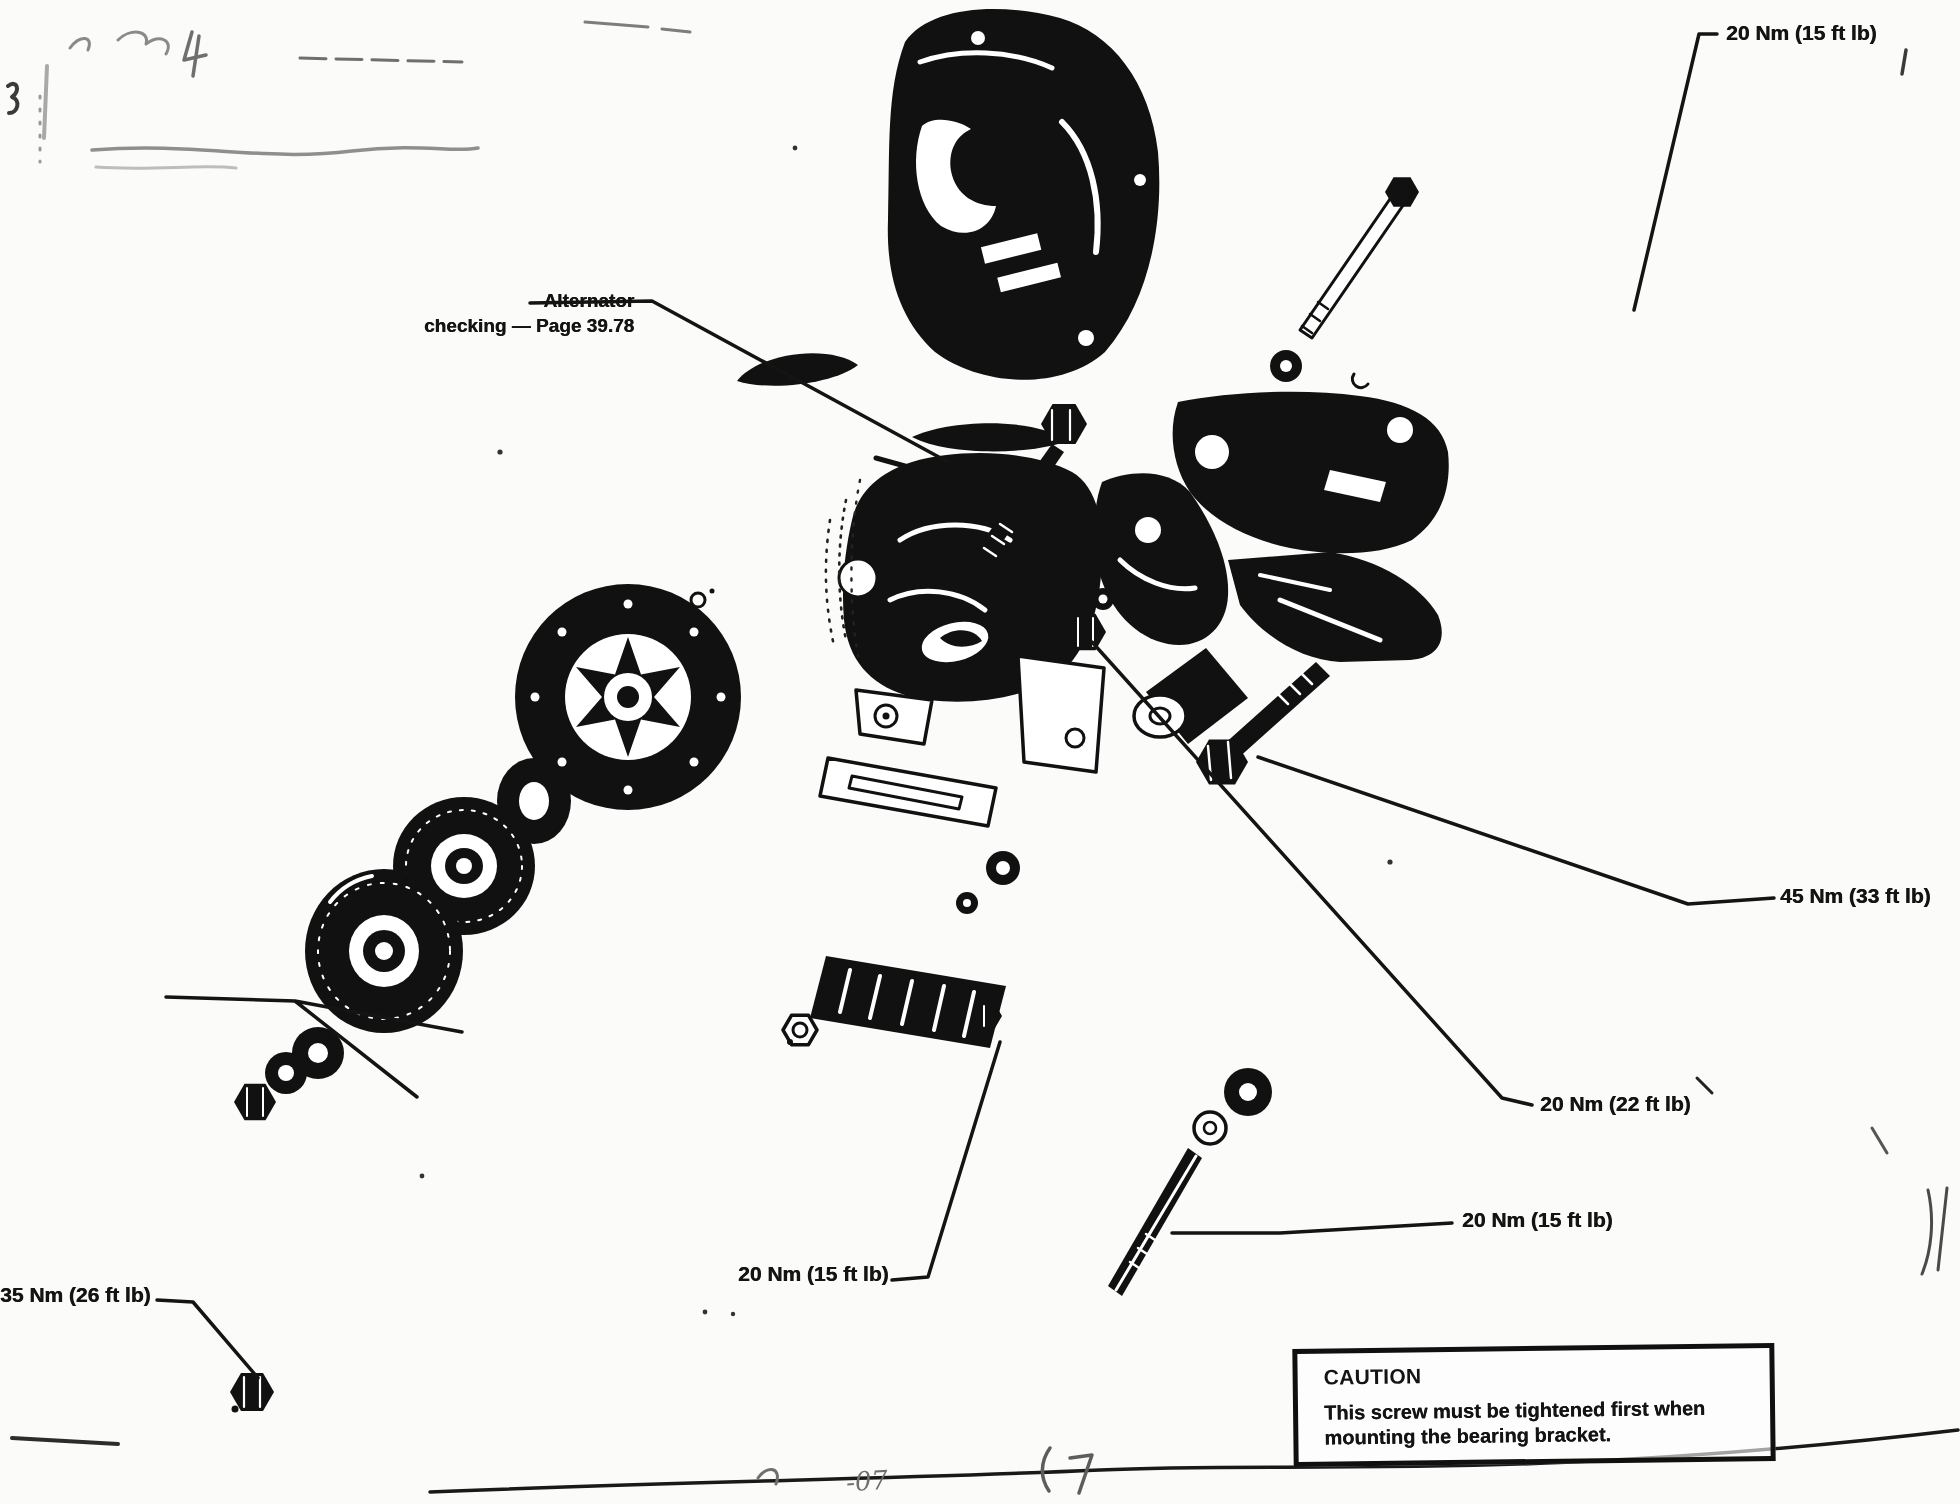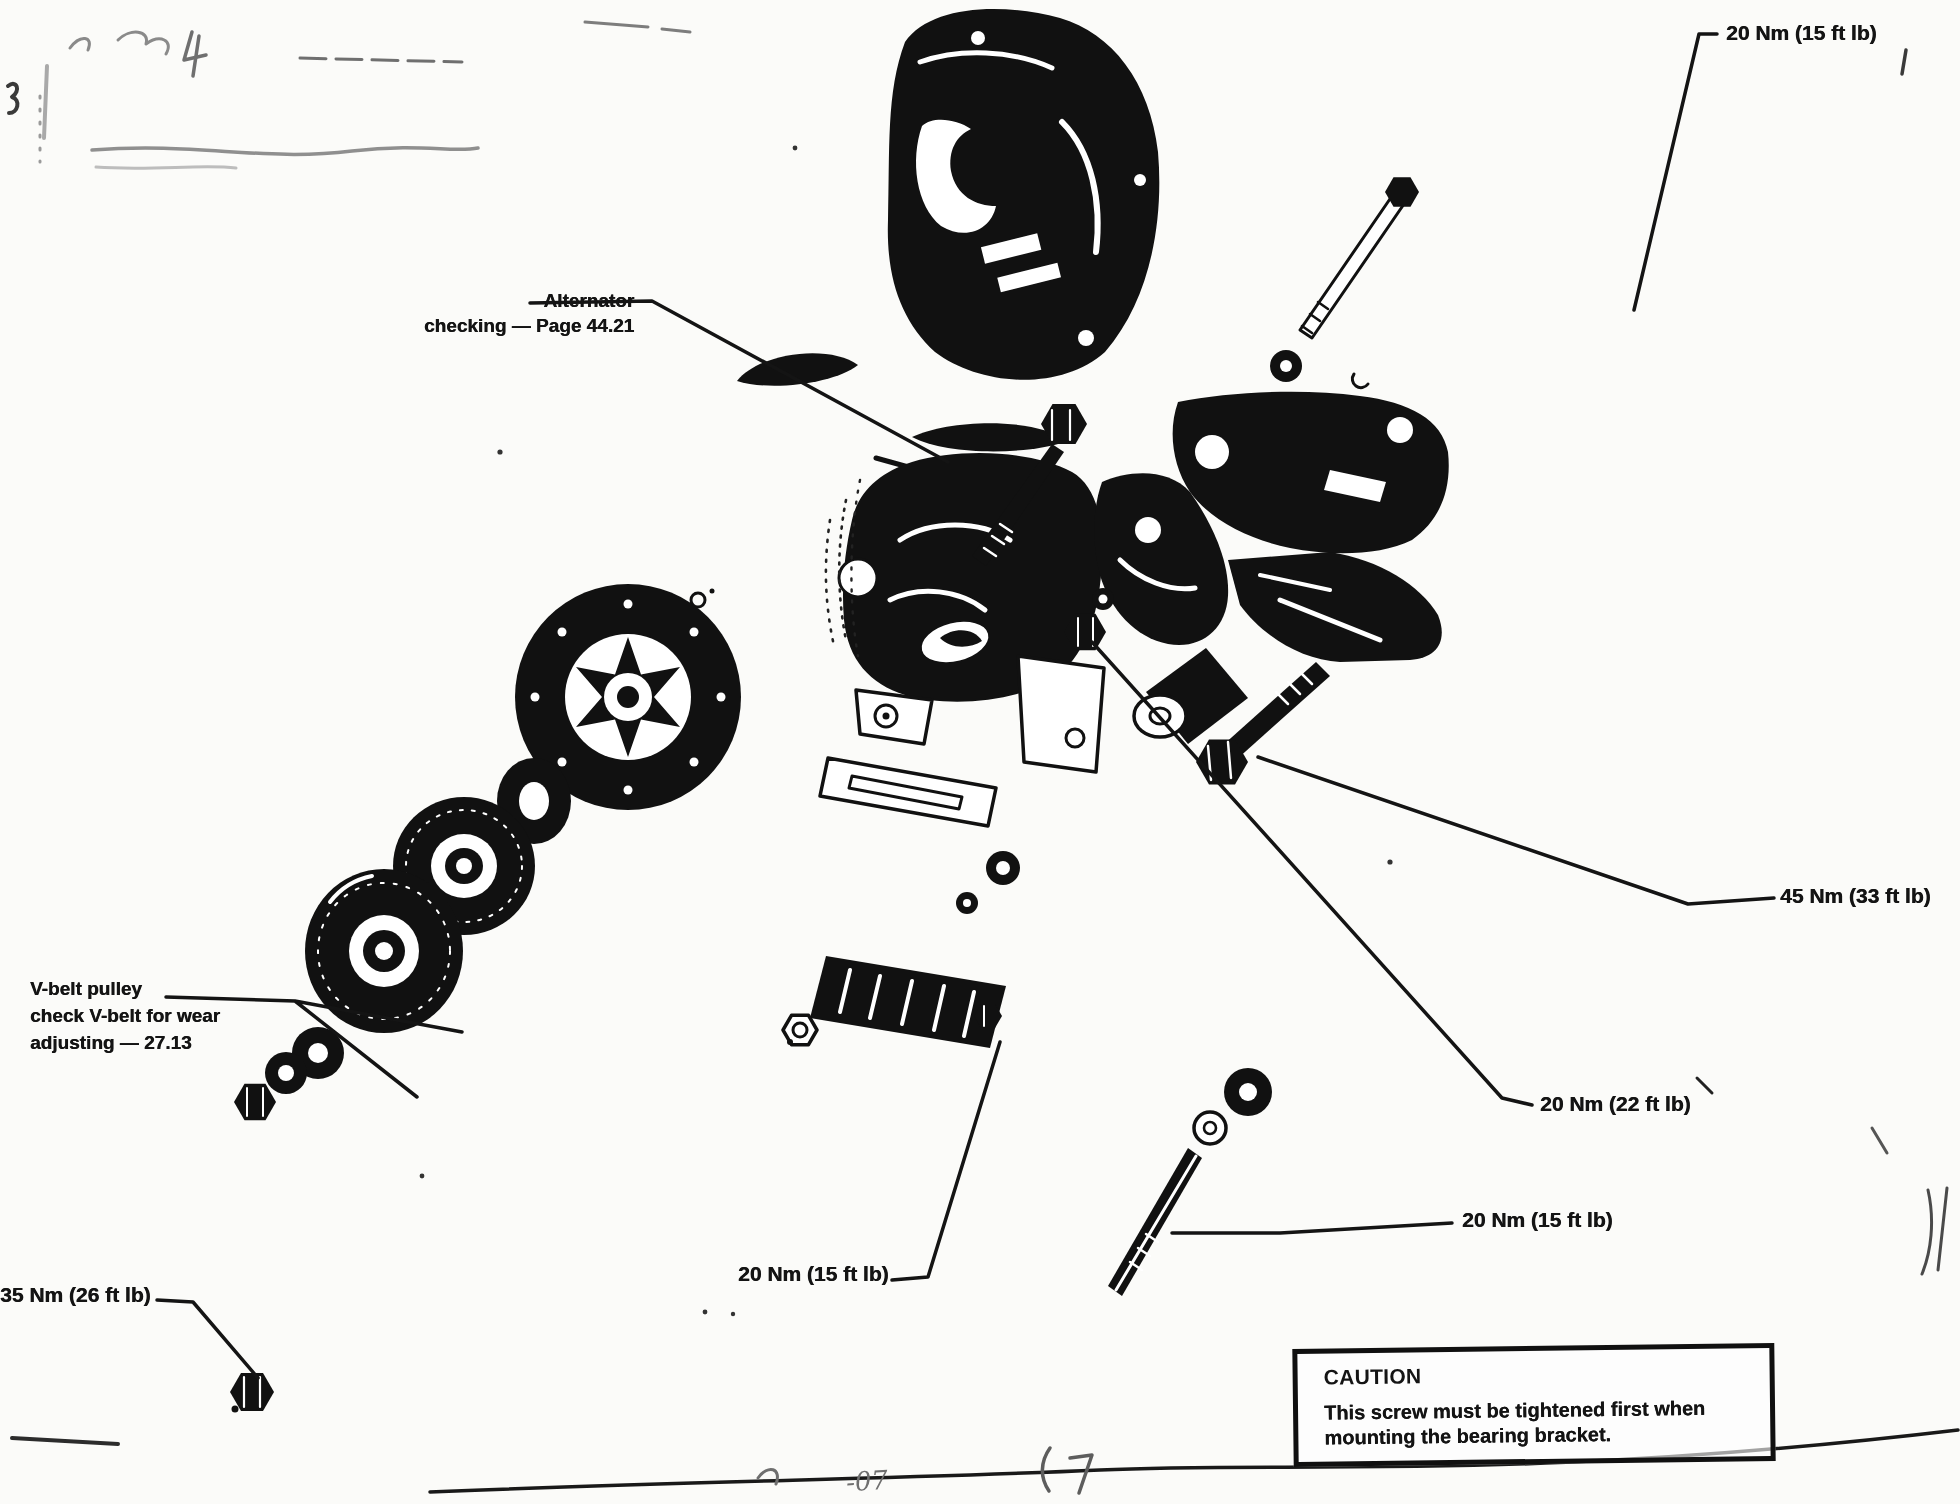--- a/index.html
+++ b/index.html
@@ -244,28 +244,23 @@
       <path d="M1532,1105 L1502,1098 L1092,642"></path>
       <path d="M1452,1223 L1280,1233 L1172,1233"></path>
       <path d="M892,1280 L928,1277 L1000,1042"></path>
       <path d="M157,1300 L193,1302 L258,1378"></path>
     </g>
   </svg>
 
 
   <div class="txt lbl" style="left:424px;top:288px;text-align:right;">
     <span class="l1">Alternator</span>
-    <span class="l1">checking — Page 44.21</span>
+    <span class="l1">checking — Page 39.78</span>
   </div>
 
-  <div class="txt lbl" style="left:30px;top:975px;line-height:27px;">
-    <span class="l1">V-belt pulley</span>
-    <span class="l1">check V-belt for wear</span>
-    <span class="l1">adjusting — 27.13</span>
-  </div>
 
   <div class="txt co" style="left:1726px;top:21px;">20 Nm (15 ft lb)</div>
 
   <div class="txt co" style="left:1780px;top:884px;">45 Nm (33 ft lb)</div>
 
   <div class="txt co" style="left:1540px;top:1092px;">20 Nm (22 ft lb)</div>
 
   <div class="txt co" style="left:1462px;top:1208px;">20 Nm (15 ft lb)</div>
 
   <div class="txt co" style="left:738px;top:1262px;">20 Nm (15 ft lb)</div>

